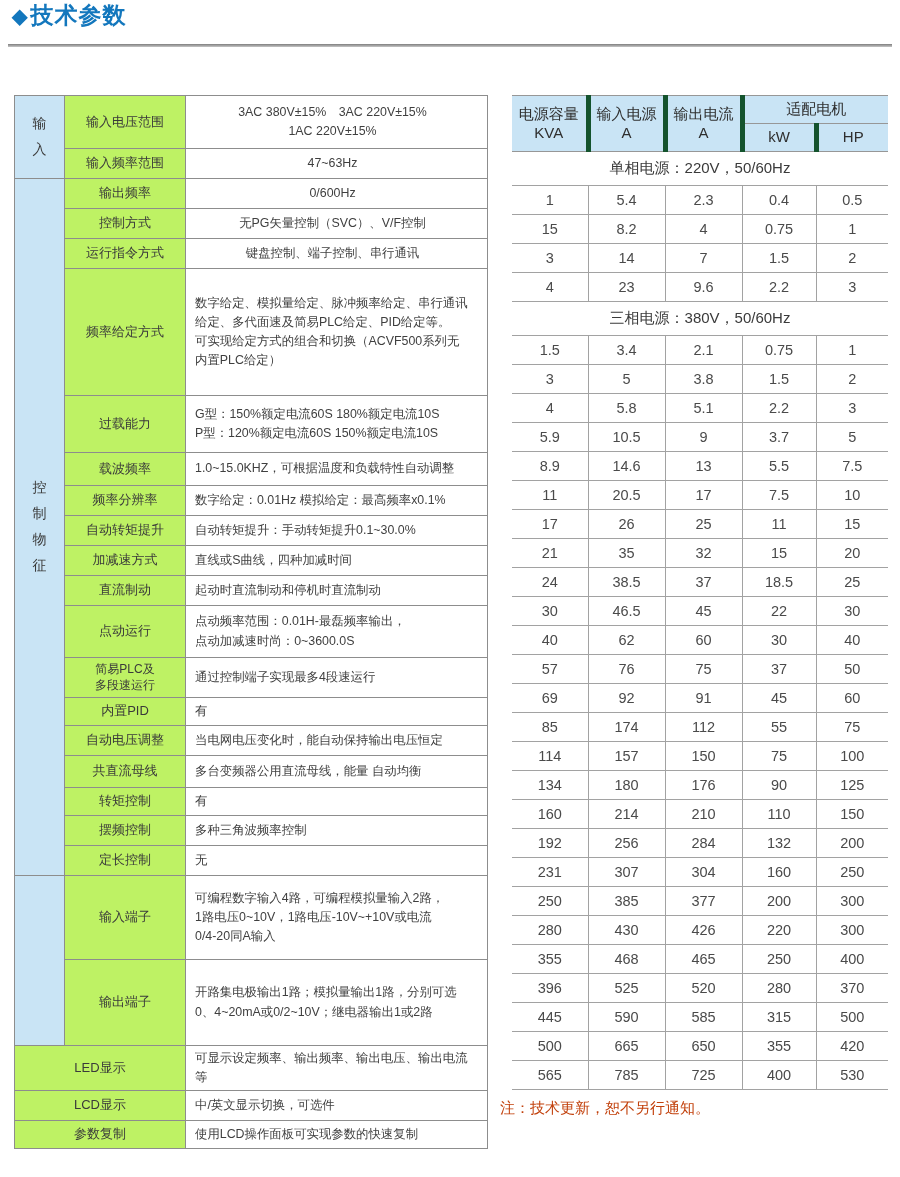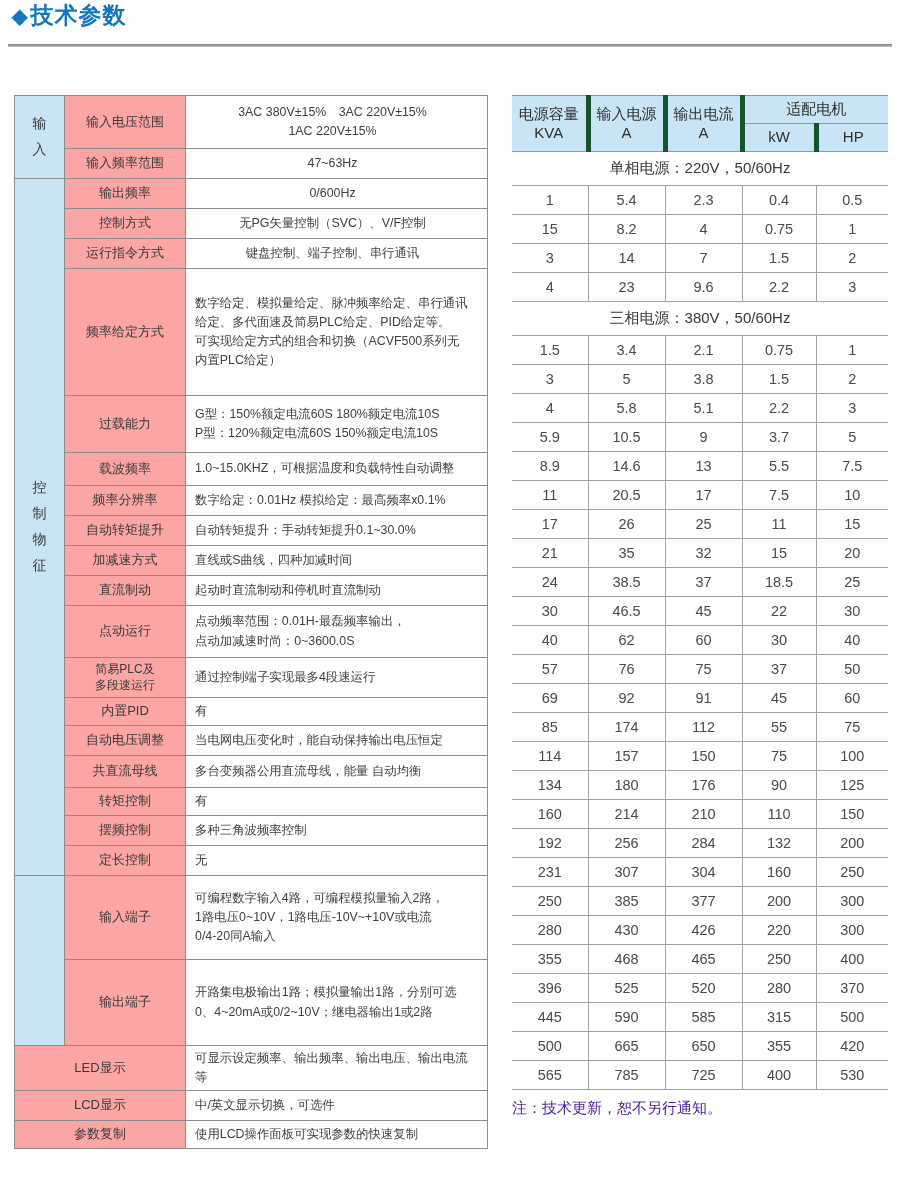--- a/index.html
+++ b/index.html
@@ -24,21 +24,21 @@
     position: absolute; left: 14px; top: 95px; width: 473px;
     border-collapse: collapse; table-layout: fixed;
   }
   .spec-table td { border: 1px solid #8d8d8d; vertical-align: middle; }
   .spec-table td.cat { background: #c9e4f5; text-align: center; padding: 12px; }
   .vstack {
     display: inline-block; width: 1.1em; word-break: break-all;
     line-height: 1.85; font-size: 14px; color: #3a3a3a; text-align: center;
   }
   .spec-table td.lab {
-    background: #fca5a5; text-align: center; font-size: 13px; color: #3a3a3a;
+    background: #bef264; text-align: center; font-size: 13px; color: #3a3a3a;
     white-space: pre-line; line-height: 1.3; padding: 2px;
   }
   .spec-table td.lab.sm { font-size: 12px; }
   .spec-table td.val {
     background: #ffffff; font-size: 12.4px; color: #3f3f3f;
     white-space: pre-line; line-height: 1.55; padding: 3px 12px 3px 9px; text-align: left;
   }
   .spec-table td.val.ctr { text-align: center; padding-left: 4px; }
 
   
@@ -53,21 +53,21 @@
   }
   .power-table th:not(:last-child) { border-right: 5px solid #14532d; margin-top: 42px; }
   .power-table td {
     height: 29px; text-align: center; font-size: 14.5px; color: #4a4a4a;
     border-bottom: 1px solid #a2a2a2; background: #ffffff;
   }
   .power-table tbody td:not(:last-child) { border-right: 1px solid #a2a2a2; }
   .power-table td.band { height: 34px; font-size: 15px; color: #3a3a3a; }
 
   
-  .note-right { position: absolute; left: 512px; top: 1099px; font-size: 15px; color: #4c1d95; }
+  .note-right { position: absolute; left: 500px; top: 1099px; font-size: 15px; color: #c2410c; }
   .note-bottom {
     position: absolute; left: 10px; top: 1149px; width: 888px;
     font-size: 14.5px; color: #3a3a3a; letter-spacing: 0.2px; white-space: nowrap;
   }
 </style>
 </head>
 <body>
 
 <div class="page">
 

